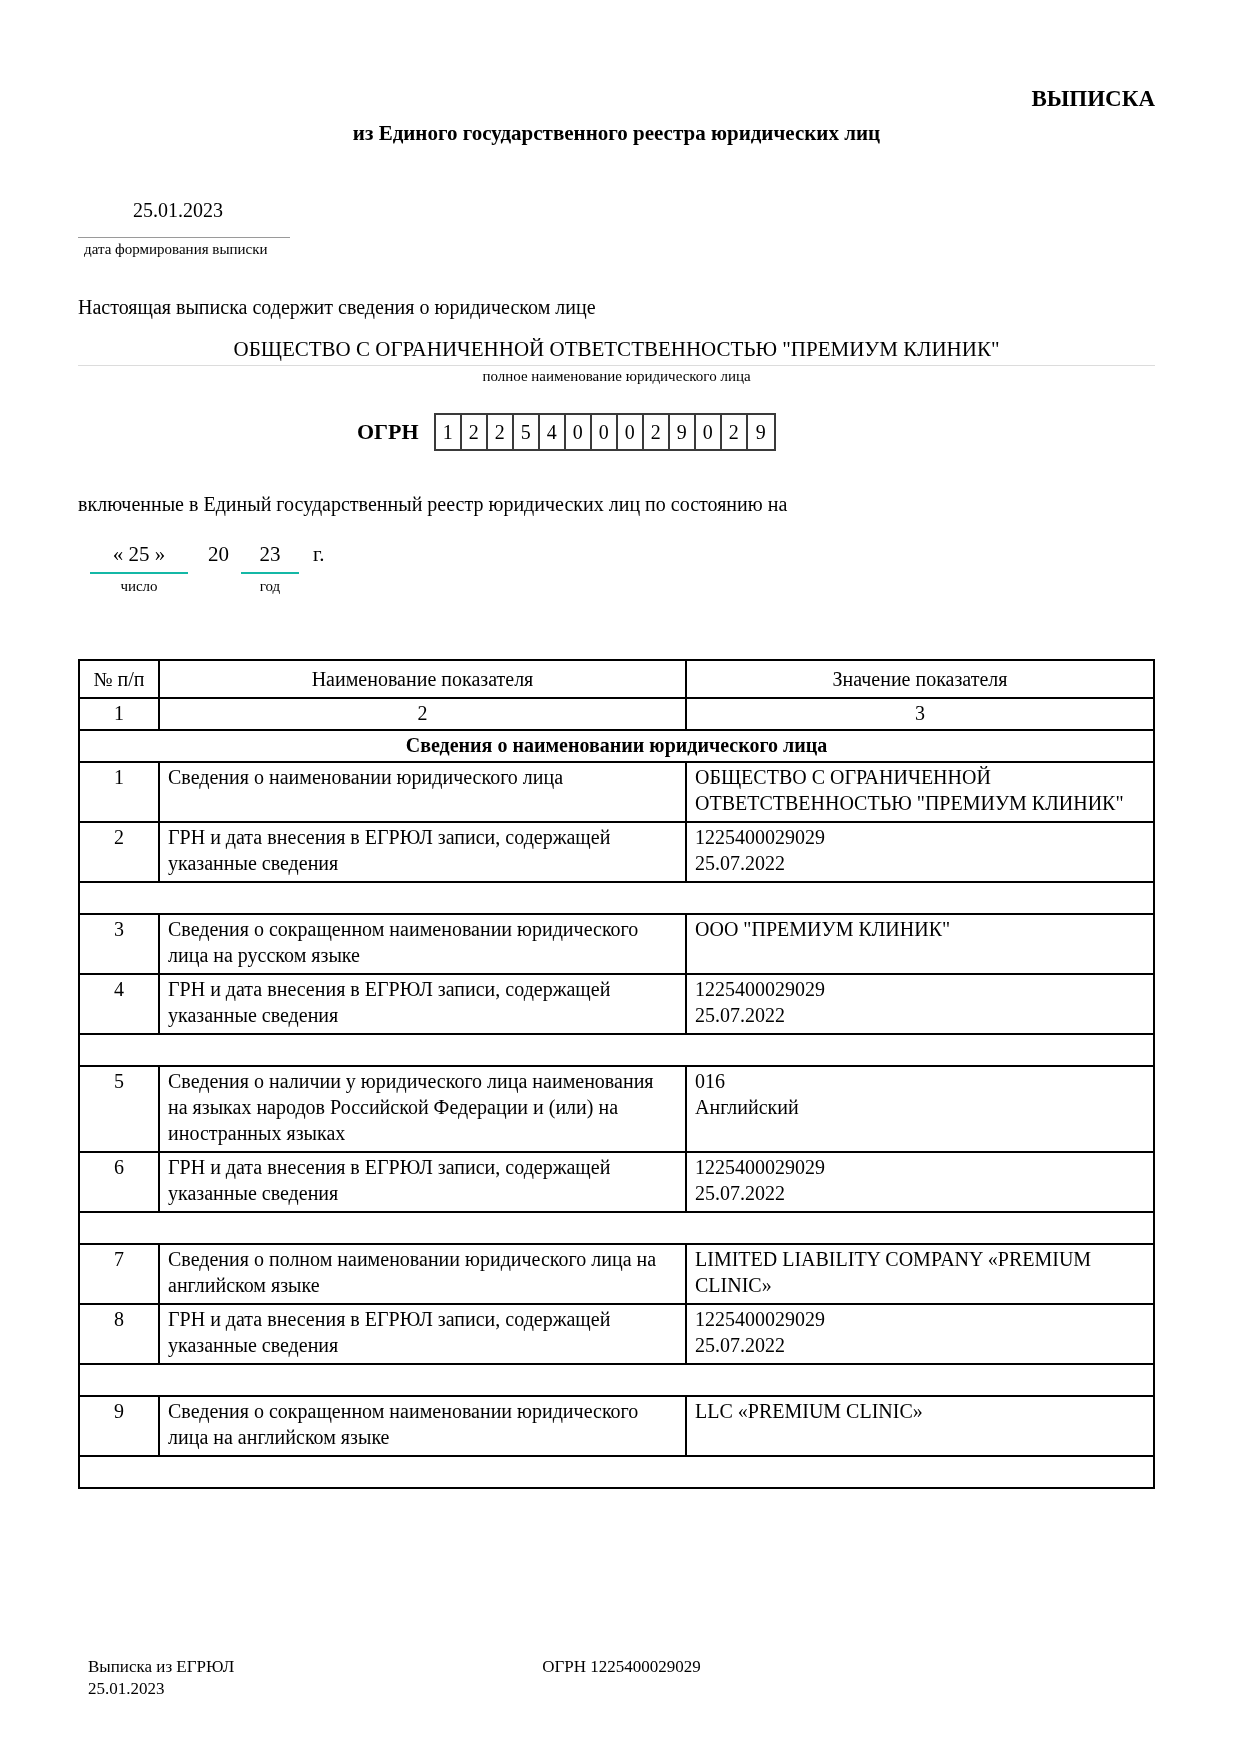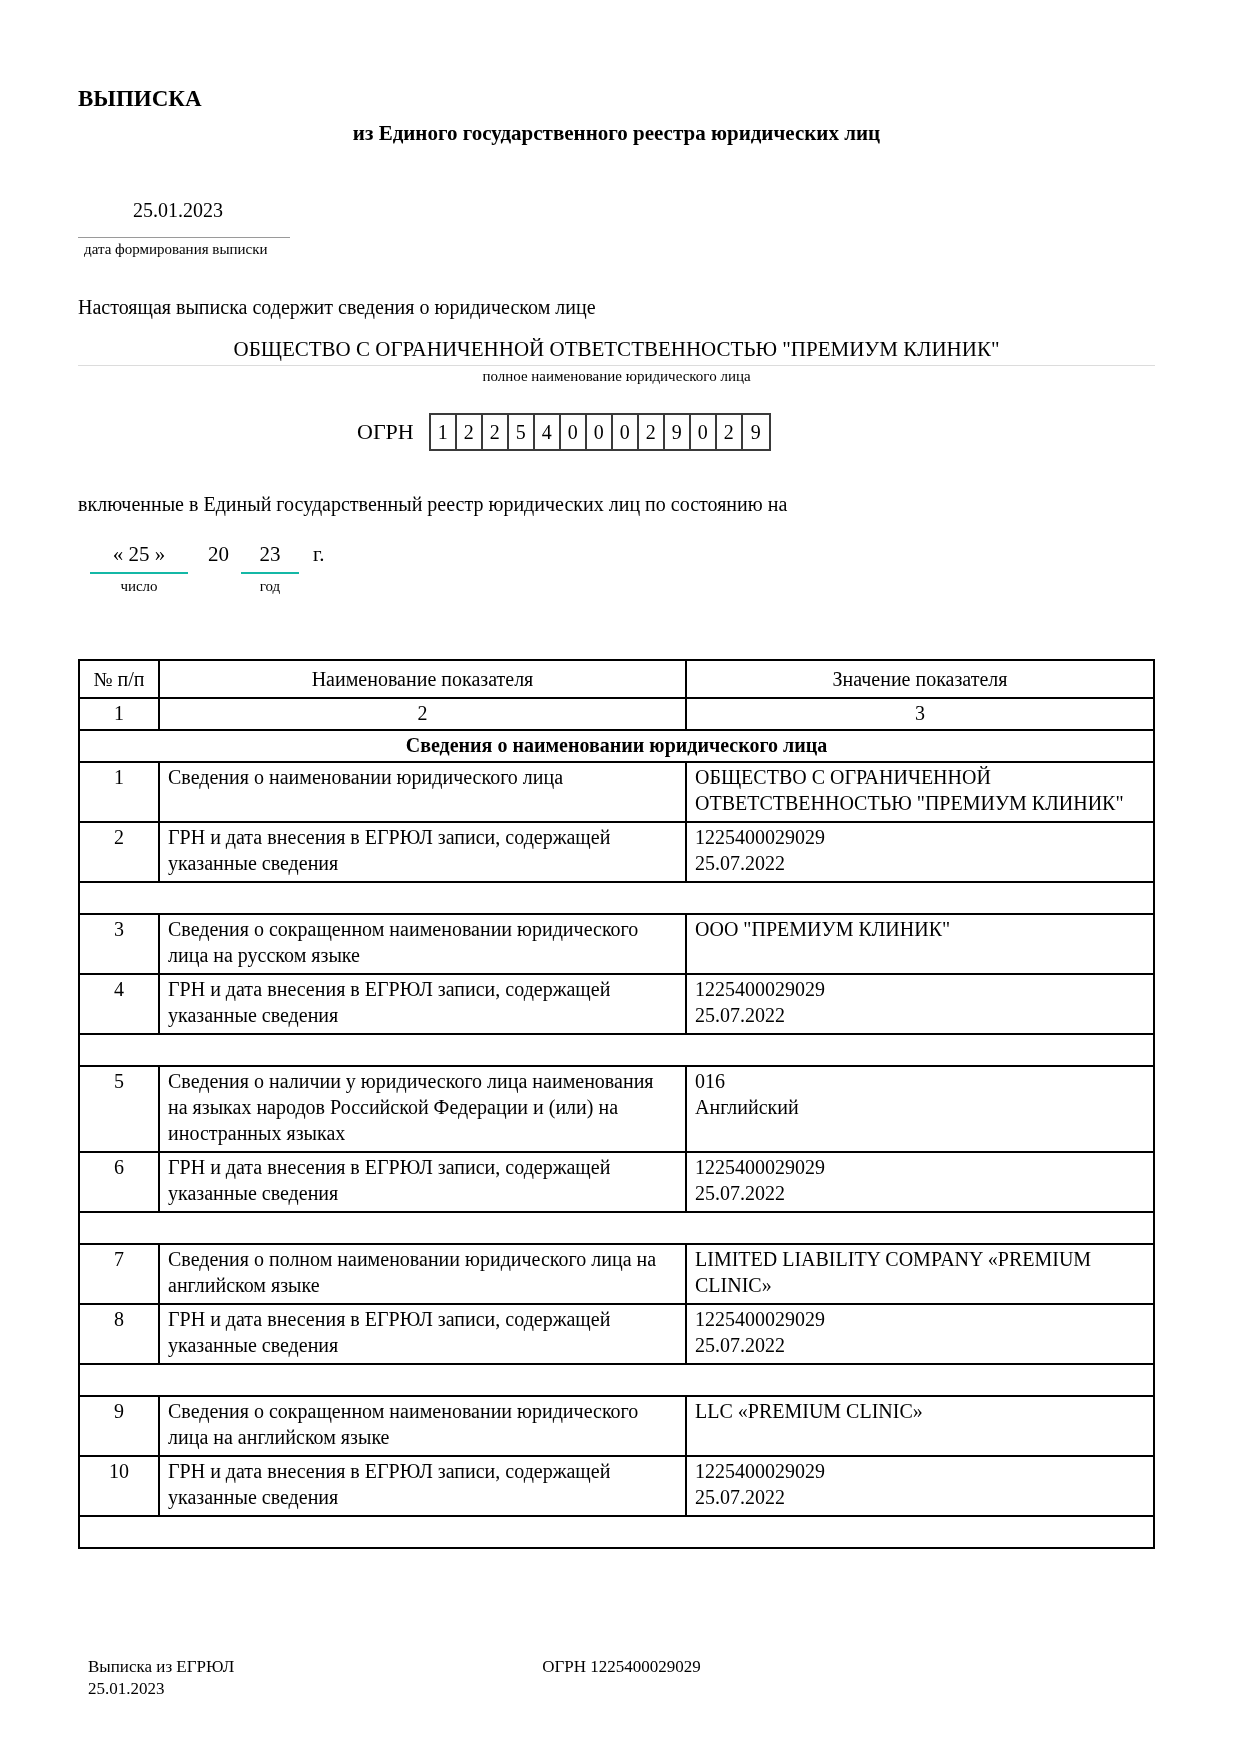--- a/index.html
+++ b/index.html
@@ -3,35 +3,35 @@
 <meta charset="utf-8">
 <style>
   * { box-sizing: border-box; }
   html,body { margin:0; padding:0; }
   body {
     width:1241px; height:1754px; background:#ffffff; color:#000;
     font-family:"Liberation Serif","DejaVu Serif",serif;
     position:relative; overflow:hidden;
     padding:86px 86px 0 78px;
   }
-  .title { text-align:left; font-weight:bold; font-size:23px; line-height:26px; }
+  .title { text-align:right; font-weight:bold; font-size:23px; line-height:26px; }
   .subtitle { text-align:center; font-weight:bold; font-size:21px; line-height:24px; margin-top:9px; }
 
   .formation { margin-top:54px; width:212px; border-bottom:1px solid #9a9a9a;
                padding:0 0 15px 55px; font-size:20px; }
   .formation-label { width:212px; font-size:15px; padding:3px 0 0 6px; }
 
   .intro { margin-top:38px; font-size:20px; }
 
   .company-block { margin-top:18px; text-align:center; font-size:21px;
                    border-bottom:1px solid #dcdcdc; padding-bottom:3px; }
   .company-label { text-align:center; font-size:15px; margin-top:2px; }
 
   .ogrn-row { margin-top:28px; margin-left:279px; display:flex; align-items:center; }
-  .ogrn-label { font-weight:normal; font-size:22px; margin-right:15px; }
+  .ogrn-label { font-weight:bold; font-size:22px; margin-right:15px; }
   .ogrn-boxes { display:flex; border:2px solid #3a3a3a; }
   .ogrn-box { width:26px; height:34px; border-right:2px solid #3a3a3a;
               display:flex; align-items:center; justify-content:center; font-size:20px; }
   .ogrn-box:last-child { border-right:none; }
 
   .included { margin-top:42px; font-size:20px; }
 
   .asof { margin-top:26px; margin-left:12px; display:flex; align-items:flex-start; font-size:21px; }
   .field { text-align:center; }
   .field-value { border-bottom:2px solid #14b8a6; padding:0 4px 5px; }
@@ -188,26 +188,20 @@
   </tr>
   <tr class="spacer">
         <td colspan="3"></td>
       </tr>
 
   <tr>
     <td class="rownum">9</td>
     <td>Сведения о сокращенном наименовании юридического лица на английском языке</td>
     <td class="value">LLC «PREMIUM CLINIC»</td>
   </tr>
-  <tr>
-    <td class="rownum">10</td>
-    <td>ГРН и дата внесения в ЕГРЮЛ записи, содержащей указанные сведения</td>
-    <td class="value">1225400029029
-25.07.2022</td>
-  </tr>
   <tr class="spacer">
         <td colspan="3"></td>
       </tr>
 </tbody>
   </table>
 
 <div class="footer">
   <div>
     <div>Выписка из ЕГРЮЛ</div>
     <div>25.01.2023</div>

